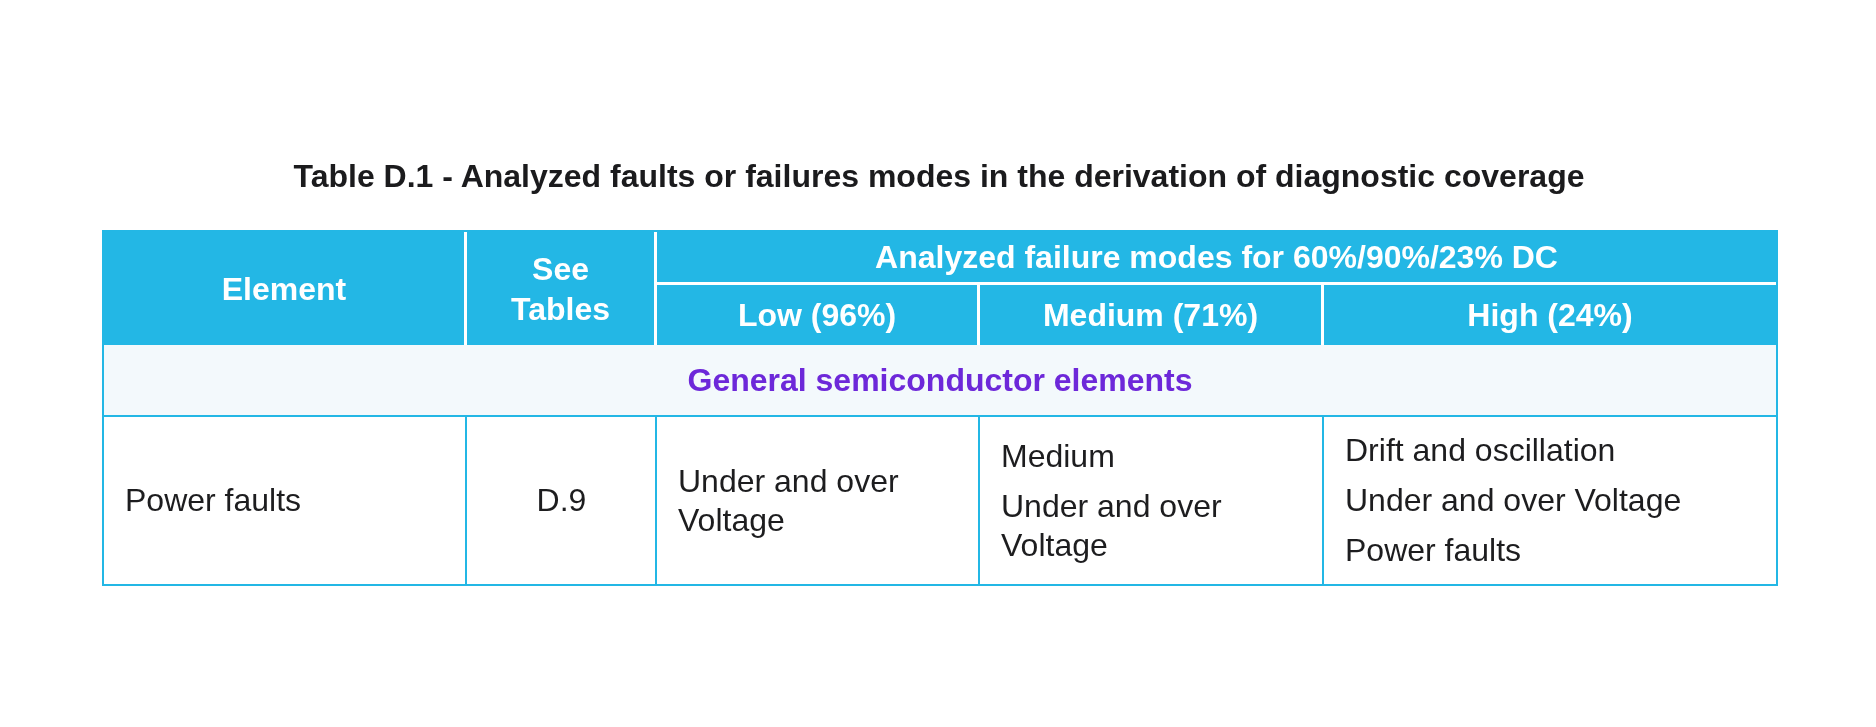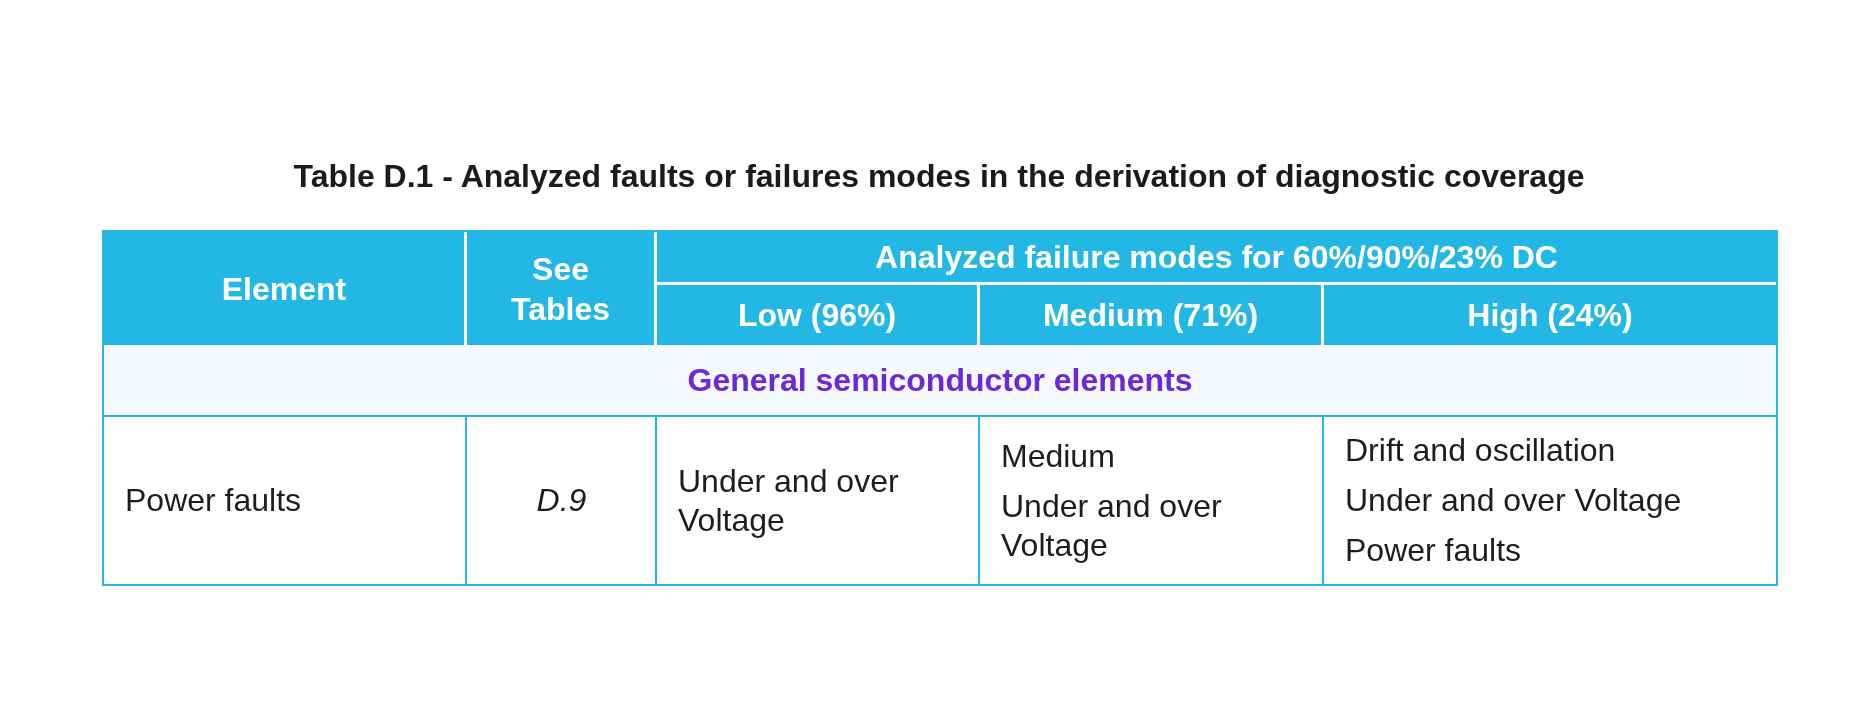--- a/index.html
+++ b/index.html
@@ -62,21 +62,21 @@
     color: #6d28d9;
   }
   td.body-cell {
     background: #ffffff;
     vertical-align: middle;
     font-size: 32px;
     line-height: 39px;
     padding: 14px 20px 14px 21px;
   }
   td.body-cell.div-right-thin { border-right: 2px solid #23b7e5; }
-  td.center { text-align: center; font-style: italic; }
+  td.center { text-align: center; }
   .cell-lines .para + .para { margin-top: 11px; }
 </style>
 </head>
 <body>
 
 <div class="page">
 
   <div class="doc-title">Table D.1 - Analyzed faults or failures modes in the derivation of diagnostic coverage</div>
 
   <table class="fault-table">

